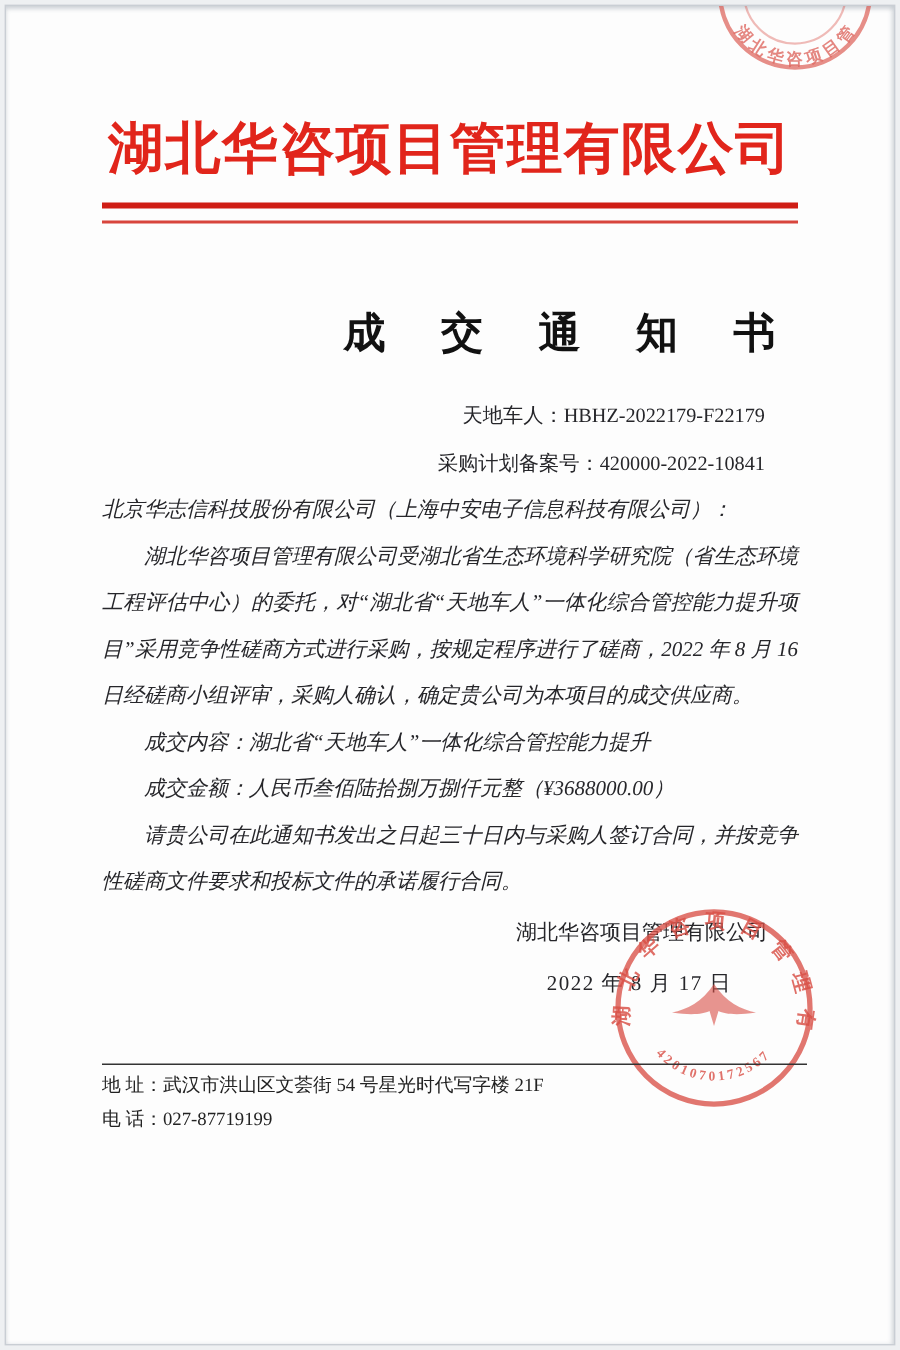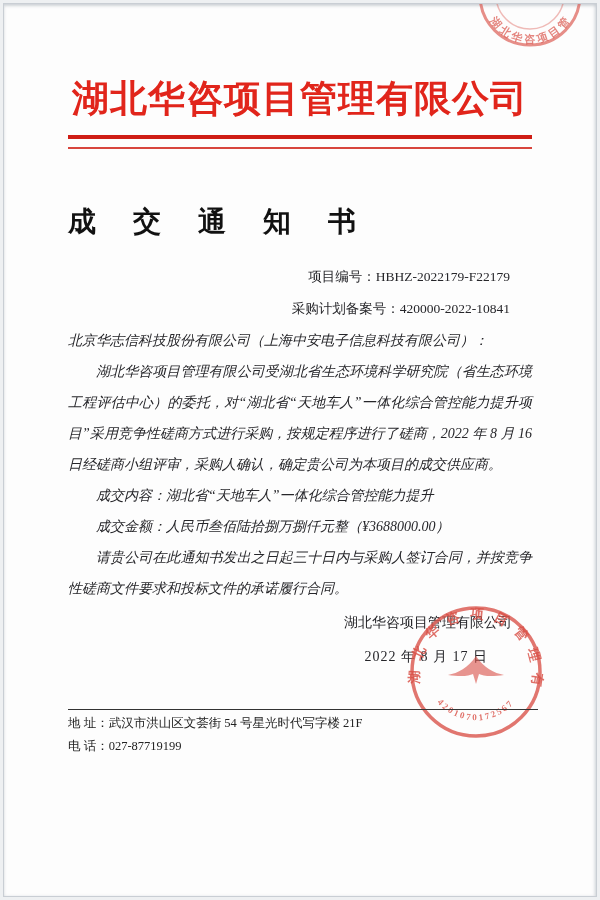--- a/index.html
+++ b/index.html
@@ -34,21 +34,21 @@
     white-space:nowrap;
   }
   .rule{
     margin-top:11px;
     height:8px;
     border-top:4px solid #cf1d15;
     border-bottom:2px solid #d8453d;
   }
   .doc-title{
     margin-top:54px;
-    text-align:left;
+    text-align:right;
     font-size:28px;
     font-weight:bold;
     letter-spacing:15px;
     color:#111;
     white-space:nowrap;
   }
   .meta{
     margin-top:20px;
     text-align:right;
     font-size:13.5px;
@@ -115,21 +115,21 @@
   </svg>
 
   <div class="content">
 
     <div class="letterhead">湖北华咨项目管理有限公司</div>
     <div class="rule"></div>
 
     <div class="doc-title">成 交 通 知 书</div>
 
     <div class="meta">
-      <div><span>项目编号：</span><span>HBHZ-2022179-F22179</span></div>
+      <div><span>天地车人：</span><span>HBHZ-2022179-F22179</span></div>
       <div><span>采购计划备案号：</span><span>420000-2022-10841</span></div>
     </div>
 
     <div class="body-text">
       <p class="no-justify">北京华志信科技股份有限公司（上海中安电子信息科技有限公司）：</p>
       <p class="indent">湖北华咨项目管理有限公司受湖北省生态环境科学研究院（省生态环境工程评估中心）的委托，对“湖北省“天地车人”一体化综合管控能力提升项目”采用竞争性磋商方式进行采购，按规定程序进行了磋商，2022 年 8 月 16 日经磋商小组评审，采购人确认，确定贵公司为本项目的成交供应商。</p>
       <p class="indent no-justify">成交内容：湖北省“天地车人”一体化综合管控能力提升</p>
       <p class="indent no-justify">成交金额：人民币叁佰陆拾捌万捌仟元整（¥3688000.00）</p>
       <p class="indent">请贵公司在此通知书发出之日起三十日内与采购人签订合同，并按竞争性磋商文件要求和投标文件的承诺履行合同。</p>
     </div>

